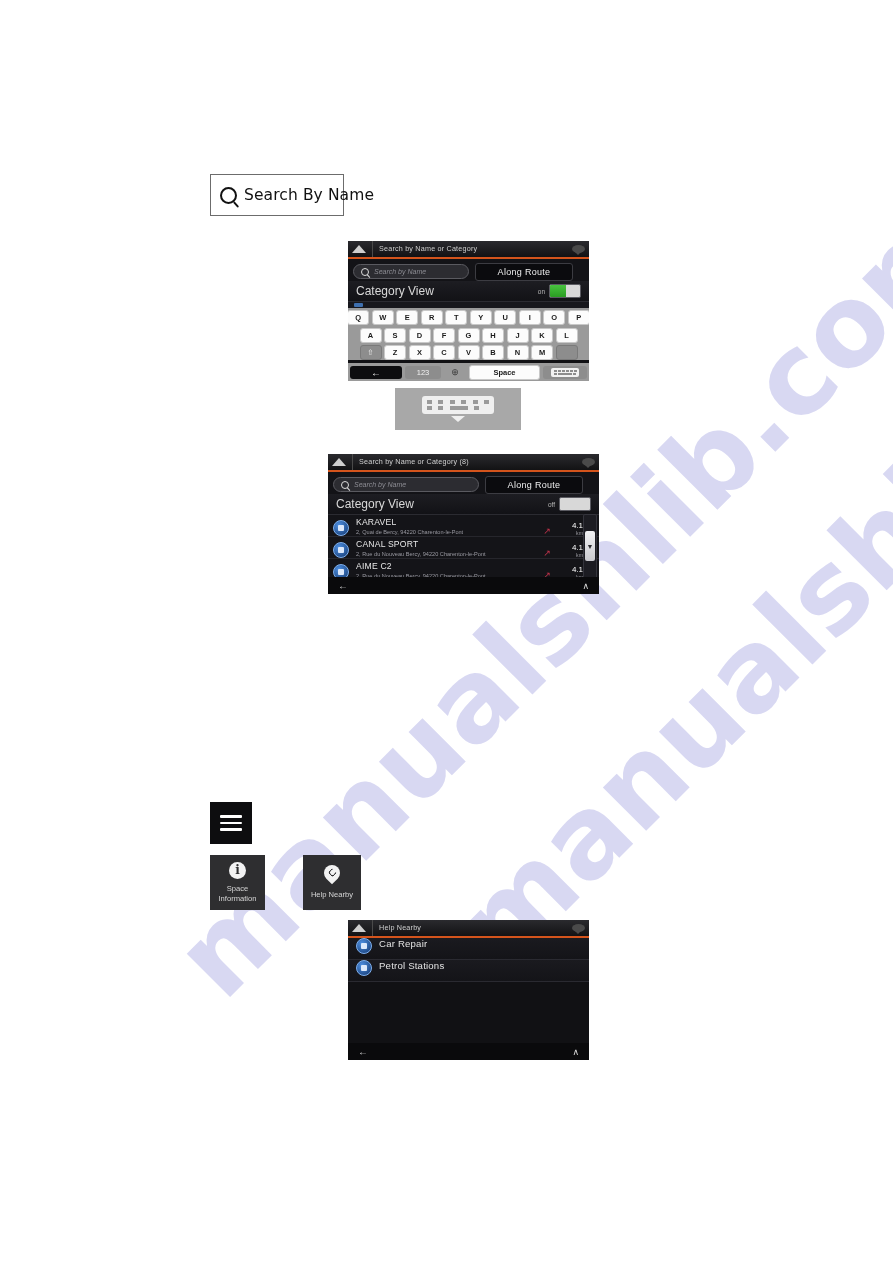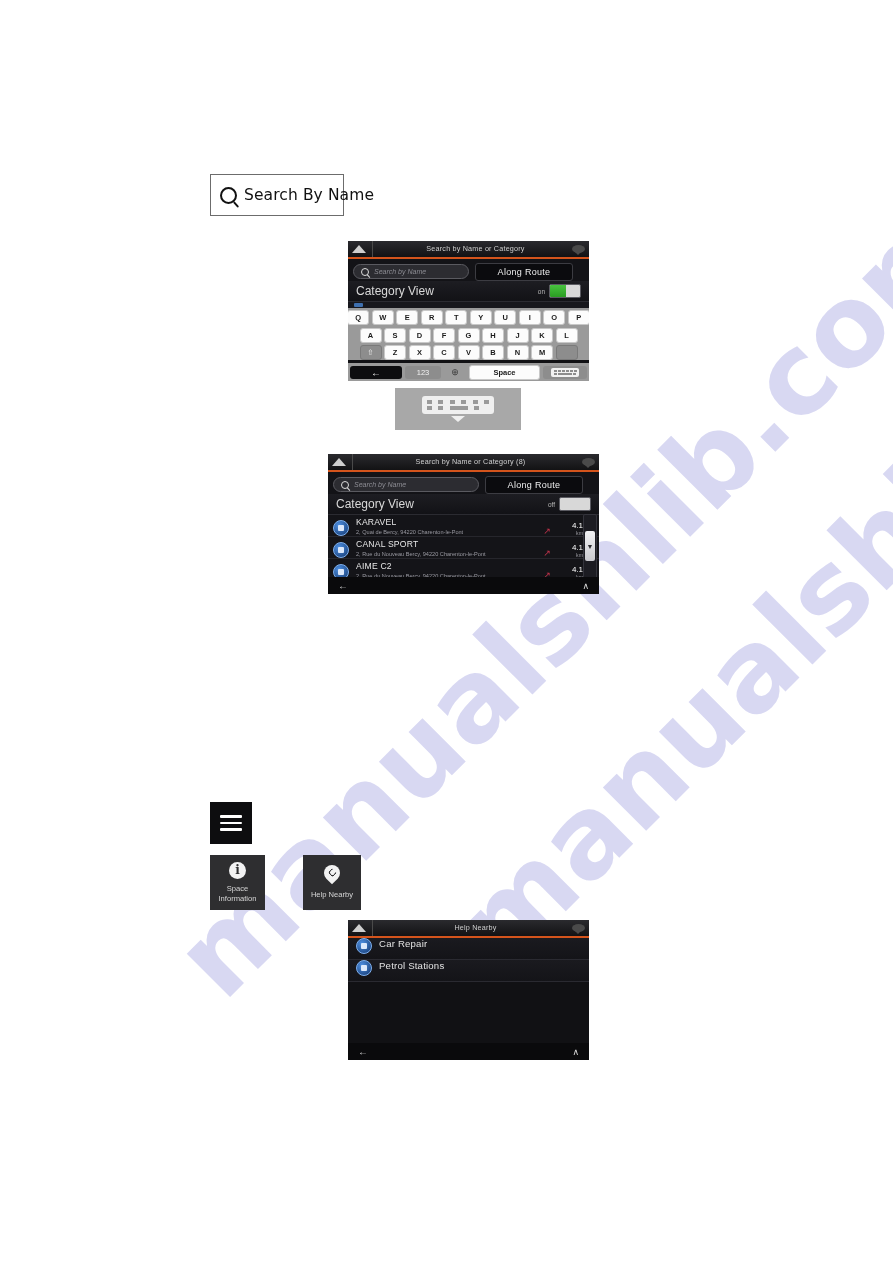--- a/index.html
+++ b/index.html
@@ -85,21 +85,20 @@
     color: #e8e8e8;
   }
   .titlebar {
     height: 16px;
     background: linear-gradient(#2a2a2e, #121214);
     display: flex;
     align-items: center;
     padding: 0 4px;
     box-sizing: border-box;
     position: relative;
-    text-align: center;
   }
   .titlebar .up-tri {
     width: 0; height: 0;
     border-left: 7px solid transparent;
     border-right: 7px solid transparent;
     border-bottom: 8px solid #cfcfcf;
     margin-right: 6px;
     flex: none;
   }
   .titlebar .ttl {

